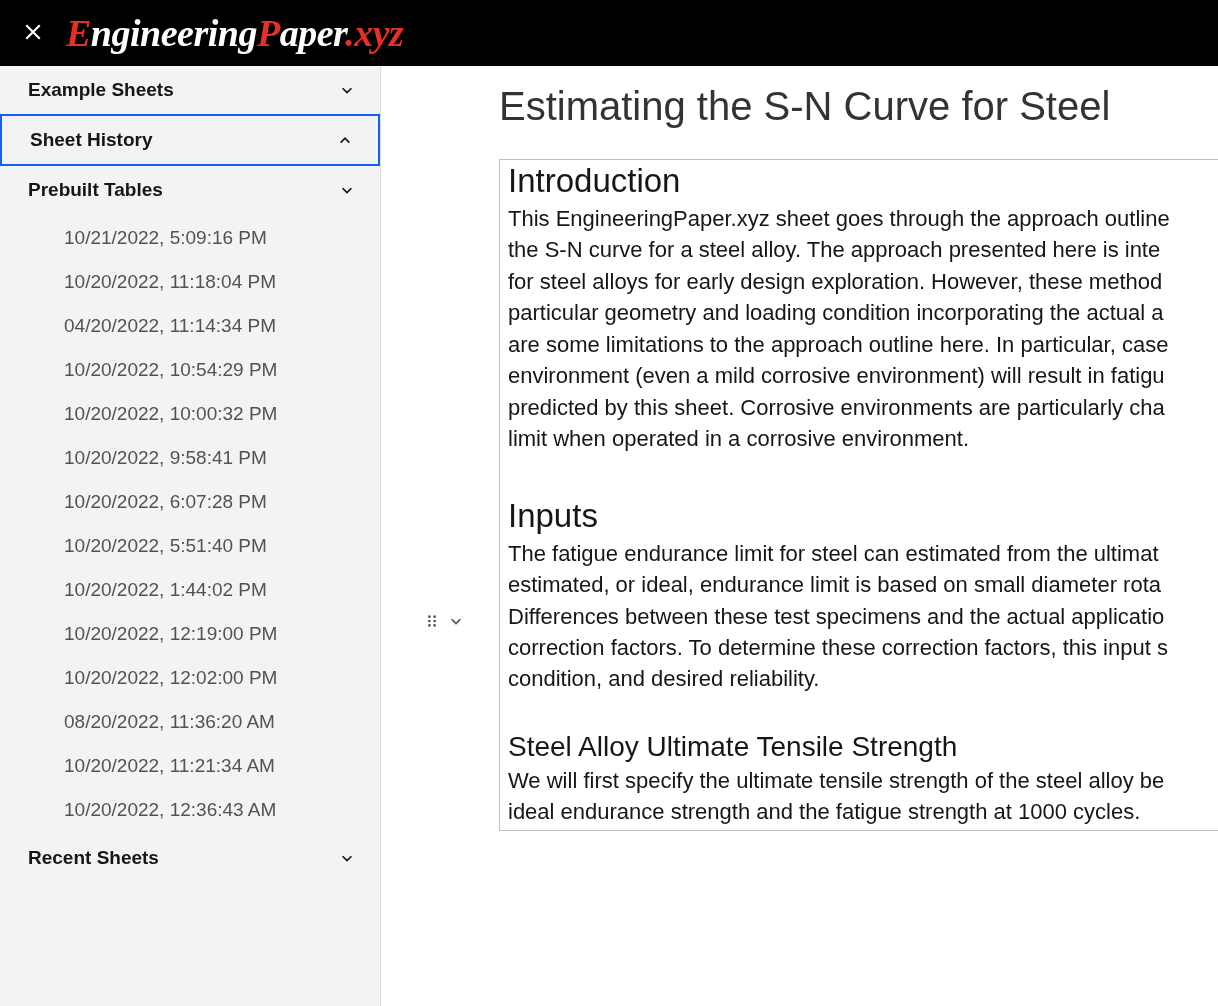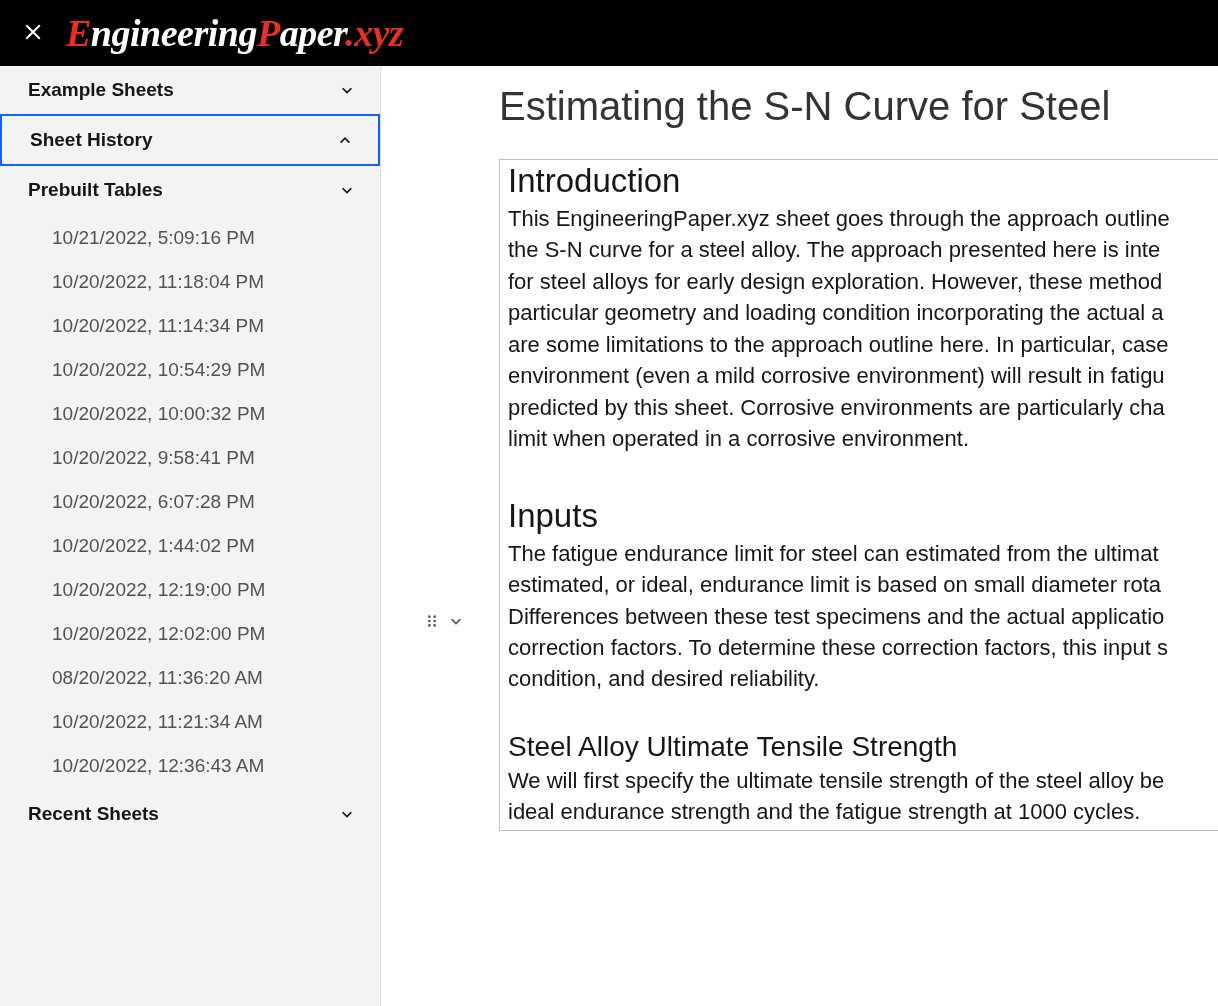--- a/index.html
+++ b/index.html
@@ -66,21 +66,21 @@
       justify-content: center;
     }
     .chevron svg {
       width: 14px;
       height: 14px;
       stroke: #161616;
       stroke-width: 2;
       fill: none;
     }
     .history-list {
-      padding: 2px 0;
+      padding: 2px 12px;
     }
     .history-item {
       padding: 11px 0 11px 52px;
       font-size: 19px;
       color: #525252;
       cursor: pointer;
     }
     .content {
       flex: 1;
       padding: 18px 0 0 44px;
@@ -190,25 +190,26 @@
       <span class="chevron">
         <svg viewBox="0 0 16 16">
             <polyline points="3,6 8,11 13,6"></polyline>
           </svg>
       </span>
     </div>
 
     <div class="history-list">
       <div class="history-item">10/21/2022, 5:09:16 PM</div>
       <div class="history-item">10/20/2022, 11:18:04 PM</div>
-      <div class="history-item">10/20/2022, 11:14:34 PM</div>
+      <div class="history-item">04/20/2022, 11:14:34 PM</div>
       <div class="history-item">10/20/2022, 10:54:29 PM</div>
       <div class="history-item">10/20/2022, 10:00:32 PM</div>
       <div class="history-item">10/20/2022, 9:58:41 PM</div>
       <div class="history-item">10/20/2022, 6:07:28 PM</div>
+      <div class="history-item">10/20/2022, 5:51:40 PM</div>
       <div class="history-item">10/20/2022, 1:44:02 PM</div>
       <div class="history-item">10/20/2022, 12:19:00 PM</div>
       <div class="history-item">10/20/2022, 12:02:00 PM</div>
       <div class="history-item">08/20/2022, 11:36:20 AM</div>
       <div class="history-item">10/20/2022, 11:21:34 AM</div>
       <div class="history-item">10/20/2022, 12:36:43 AM</div>
     </div>
 
     <div class="section-header">
       <span>Recent Sheets</span>

